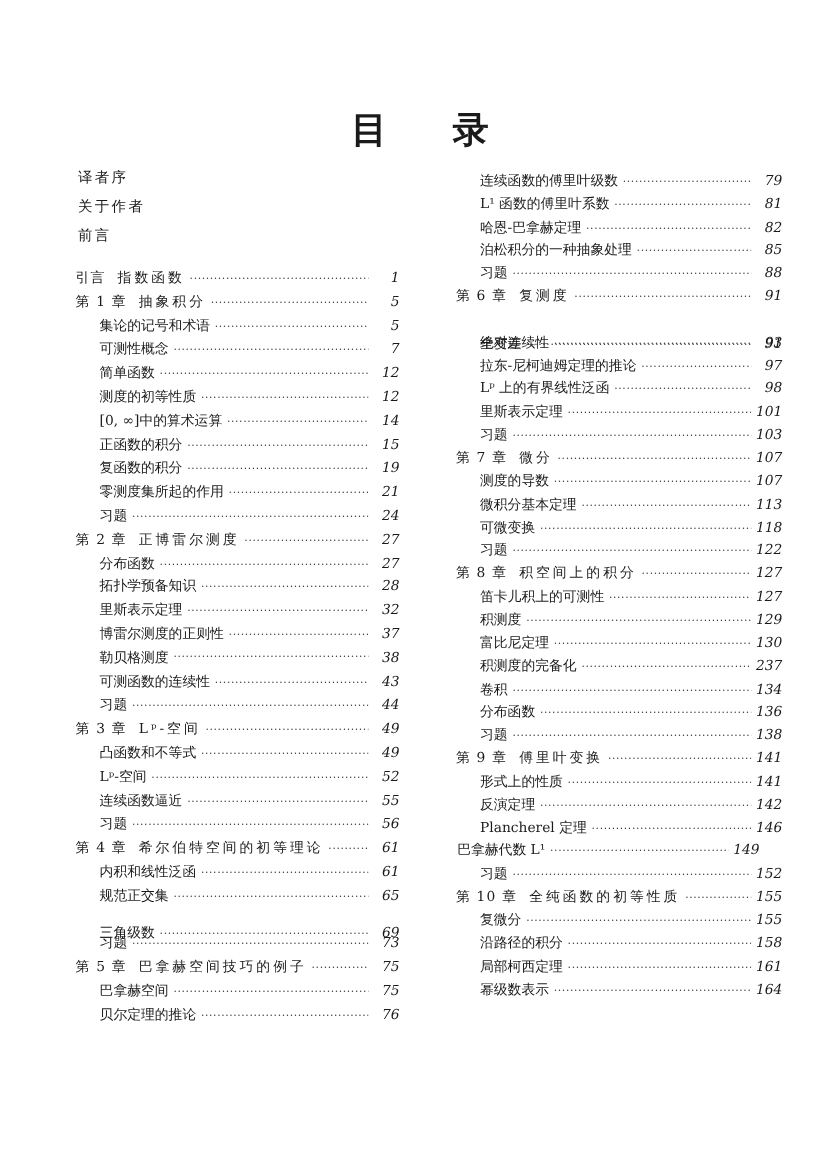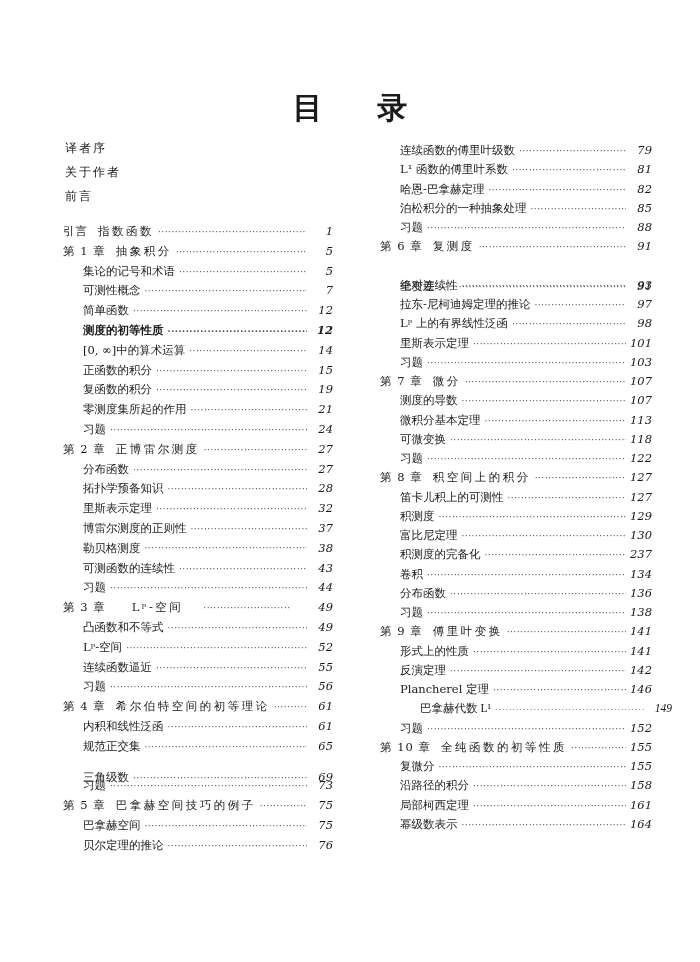--- a/index.html
+++ b/index.html
@@ -51,21 +51,21 @@
     <div class="row section" style="left: 83px; width: 250px; top: 282.4px;">
       <span class="label">可测性概念</span>
       <span class="dots"></span>
       <span class="page">7</span>
     </div>
     <div class="row section" style="left: 83px; width: 250px; top: 302.2px;">
       <span class="label">简单函数</span>
       <span class="dots"></span>
       <span class="page">12</span>
     </div>
-    <div class="row section" style="left: 83px; width: 250px; top: 322px; font-weight: bold;">
+    <div class="row section" style="left: 83px; width: 250px; top: 322px;">
       <span class="label">测度的初等性质</span>
       <span class="dots"></span>
       <span class="page">12</span>
     </div>
     <div class="row section" style="left: 83px; width: 250px; top: 341.8px;">
       <span class="label">[0, ∞]中的算术运算</span>
       <span class="dots"></span>
       <span class="page">14</span>
     </div>
     <div class="row section" style="left: 83px; width: 250px; top: 361.6px;">
@@ -122,21 +122,21 @@
     <div class="row section" style="left: 83px; width: 250px; top: 559.6px;">
       <span class="label">可测函数的连续性</span>
       <span class="dots"></span>
       <span class="page">43</span>
     </div>
     <div class="row section" style="left: 83px; width: 250px; top: 579.4px;">
       <span class="label">习题</span>
       <span class="dots"></span>
       <span class="page">44</span>
     </div>
-    <div class="row chapter" style="left: 63px; width: 270px; top: 599.2px; gap: 16px;">
+    <div class="row chapter" style="left: 63px; width: 270px; top: 599.2px;">
       <span class="num">第 3 章</span>
       <span class="label">Lᵖ-空间</span>
       <span class="dots"></span>
       <span class="page">49</span>
     </div>
     <div class="row section" style="left: 83px; width: 250px; top: 619px;">
       <span class="label">凸函数和不等式</span>
       <span class="dots"></span>
       <span class="page">49</span>
     </div>
@@ -341,21 +341,21 @@
     <div class="row section" style="left: 400px; width: 252px; top: 661.75px;">
       <span class="label">反演定理</span>
       <span class="dots"></span>
       <span class="page">142</span>
     </div>
     <div class="row section" style="left: 400px; width: 252px; top: 681px;">
       <span class="label">Plancherel 定理</span>
       <span class="dots"></span>
       <span class="page">146</span>
     </div>
-    <div class="row section" style="left: 420px; width: 252px; top: 700.25px; font-family: Liberation Serif, serif;">
+    <div class="row section" style="left: 381px; width: 252px; top: 700.25px;">
       <span class="label">巴拿赫代数 L¹</span>
       <span class="dots"></span>
       <span class="page">149</span>
     </div>
     <div class="row section" style="left: 400px; width: 252px; top: 719.5px;">
       <span class="label">习题</span>
       <span class="dots"></span>
       <span class="page">152</span>
     </div>
     <div class="row chapter" style="left: 380px; width: 272px; top: 738.75px;">

